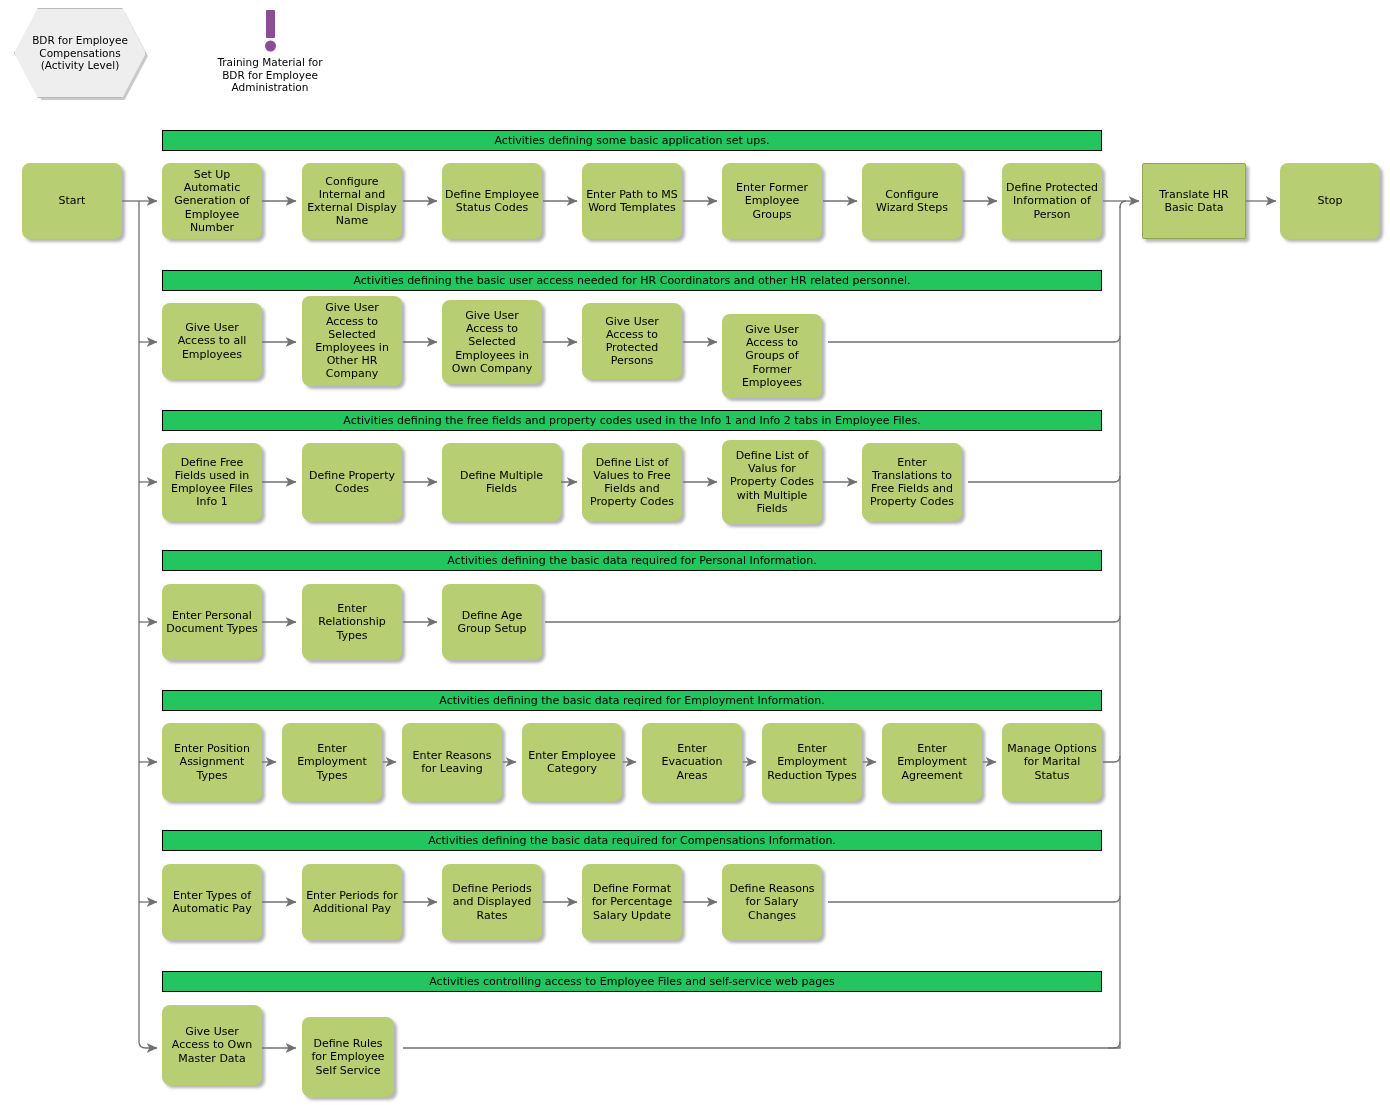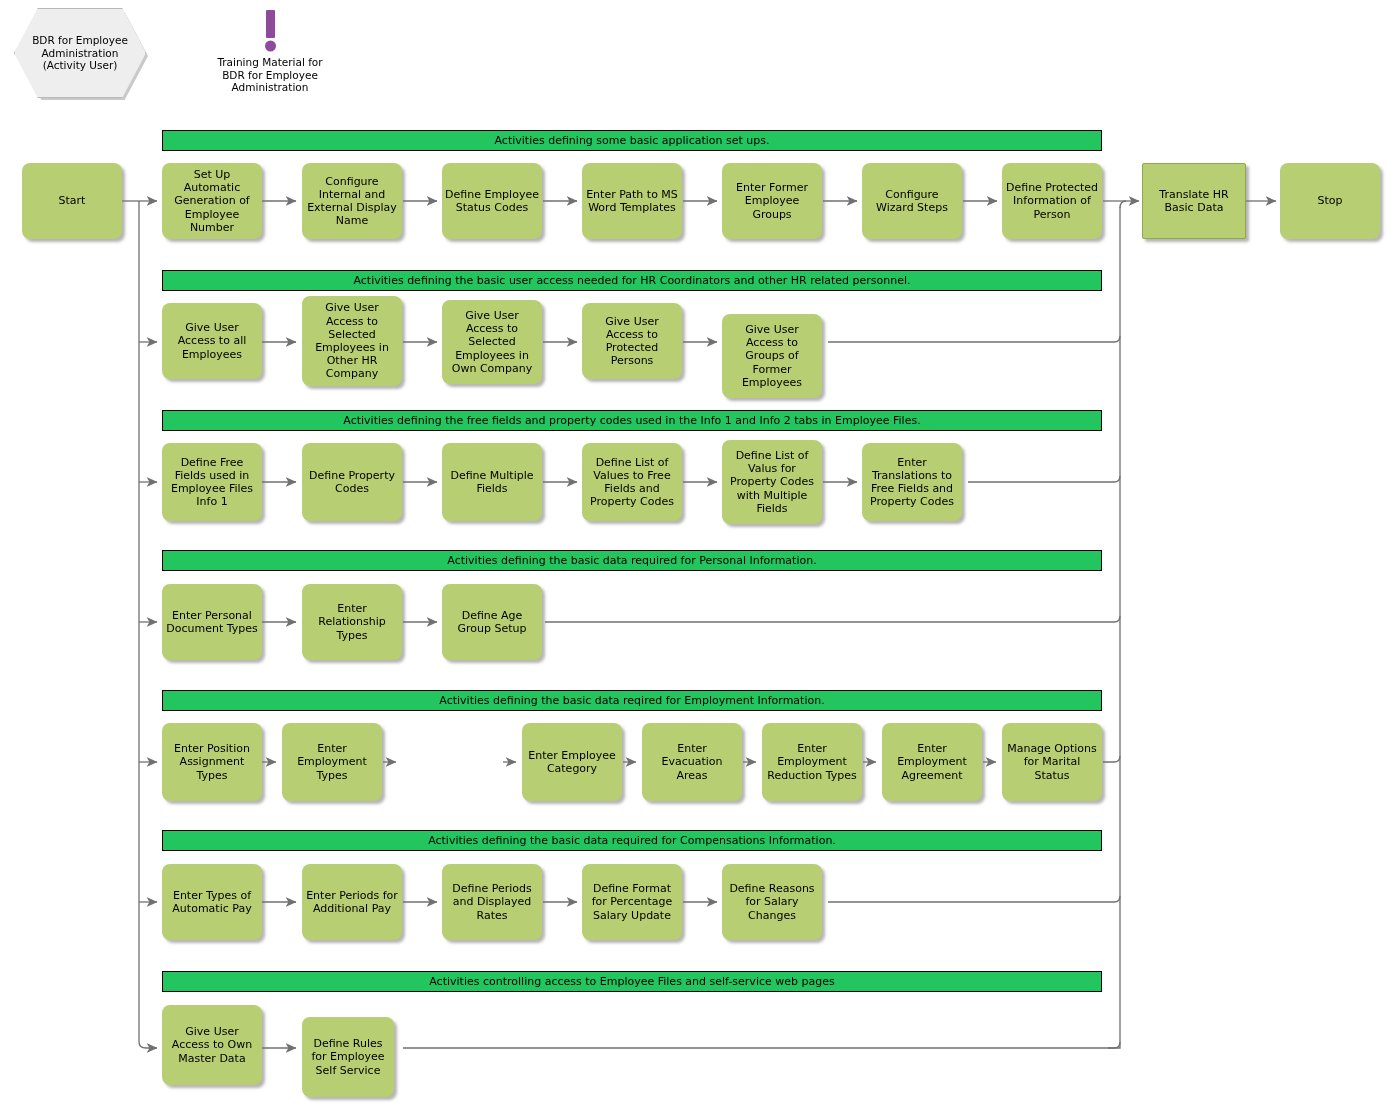--- a/index.html
+++ b/index.html
@@ -137,21 +137,21 @@
       <path d="M543,902 L577,902" marker-end="url(#ah)"></path>
       <path d="M683,902 L717,902" marker-end="url(#ah)"></path>
 
       <path d="M262,1048 L296,1048" marker-end="url(#ah)"></path>
     </g>
   </svg>
 
   <div class="hex-wrap">
     <div class="hex-shadow"></div>
     <div class="hex">
-      <span>BDR for Employee Administration (Activity User)</span>
+      <span>BDR for Employee Compensations (Activity Level)</span>
     </div>
   </div>
 
   <div class="note">
     <div class="bang">
       <svg width="26" height="46" viewBox="0 0 26 46">
         <rect x="9" y="2" width="9" height="28" rx="1" fill="#8e4b9c"></rect>
         <circle cx="13.5" cy="38" r="5.5" fill="#8e4b9c"></circle>
       </svg>
     </div>
@@ -216,21 +216,21 @@
 
   <div class="band" style="left:162px;top:410px;width:940px;">
     <span>Activities defining the free fields and property codes used in the Info 1 and Info 2 tabs in Employee Files.</span>
   </div>
   <div class="node" style="left:162px;top:443px;width:100px;height:78px;">
     <span>Define Free Fields used in Employee Files Info 1</span>
     </div>
   <div class="node" style="left:302px;top:443px;width:100px;height:78px;">
     <span>Define Property Codes</span>
     </div>
-  <div class="node" style="left:442px;top:443px;width:100px;height:78px;justify-content:flex-end;">
+  <div class="node" style="left:442px;top:443px;width:119px;height:78px;justify-content:flex-end;">
     <span>Define Multiple Fields</span>
     </div>
   <div class="node" style="left:582px;top:443px;width:100px;height:78px;">
     <span>Define List of Values to Free Fields and Property Codes</span>
     </div>
   <div class="node" style="left:722px;top:440px;width:100px;height:84px;">
     <span>Define List of Valus for Property Codes with Multiple Fields</span>
     </div>
   <div class="node" style="left:862px;top:443px;width:100px;height:78px;">
     <span>Enter Translations to Free Fields and Property Codes</span>
@@ -251,20 +251,23 @@
 
   <div class="band" style="left:162px;top:690px;width:940px;">
     <span>Activities defining the basic data reqired for Employment Information.</span>
   </div>
   <div class="node" style="left:162px;top:723px;width:100px;height:78px;">
     <span>Enter Position Assignment Types</span>
     </div>
   <div class="node" style="left:282px;top:723px;width:100px;height:78px;">
     <span>Enter Employment Types</span>
     </div>
+  <div class="node" style="left:402px;top:723px;width:100px;height:78px;">
+    <span>Enter Reasons for Leaving</span>
+    </div>
   <div class="node" style="left:522px;top:723px;width:100px;height:78px;">
     <span>Enter Employee Category</span>
     </div>
   <div class="node" style="left:642px;top:723px;width:100px;height:78px;">
     <span>Enter Evacuation Areas</span>
     </div>
   <div class="node" style="left:762px;top:723px;width:100px;height:78px;">
     <span>Enter Employment Reduction Types</span>
     </div>
   <div class="node" style="left:882px;top:723px;width:100px;height:78px;">

